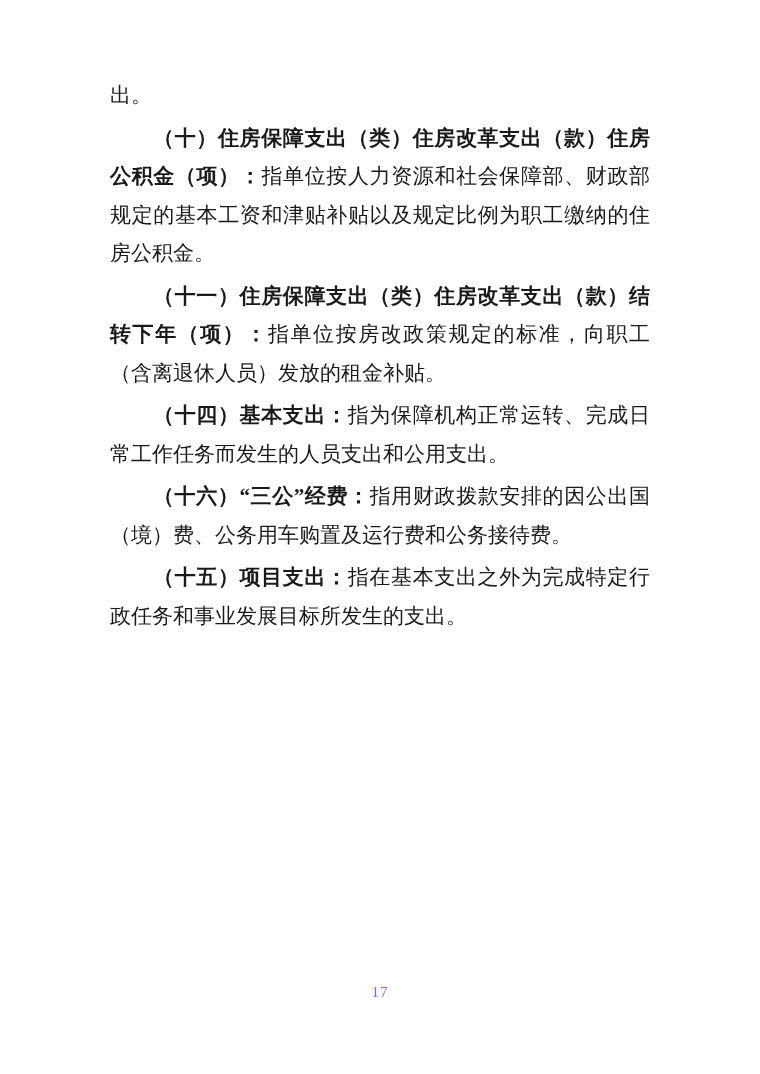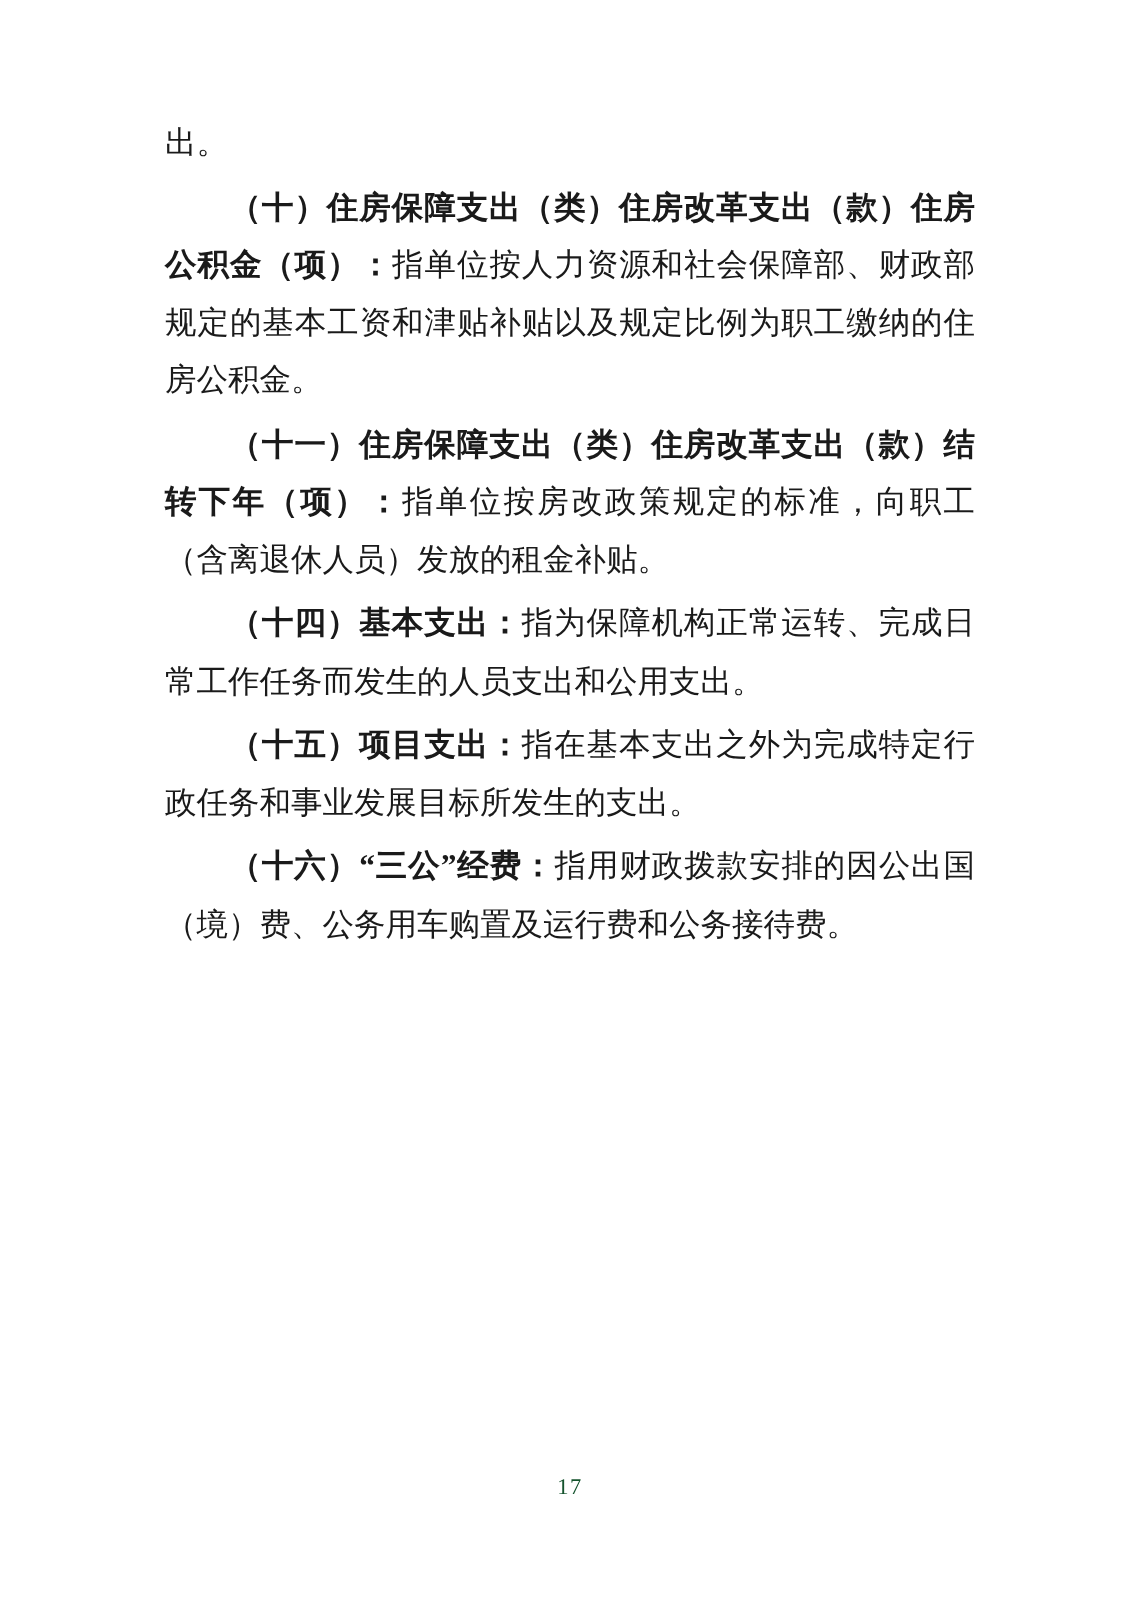--- a/index.html
+++ b/index.html
@@ -39,39 +39,39 @@
     font-weight: bold;
   }
   .page-number {
     position: absolute;
     left: 0;
     top: 984px;
     width: 100%;
     text-align: center;
     font-size: 15px;
     letter-spacing: 1px;
-    color: #14532d;
+    color: #8b5cf6;
   }
 </style>
 </head>
 <body>
 
 <div class="page">
   <div class="content">
 
     <p class="para para-continuation">出。</p>
 
     <p class="para"><span class="lead">（十）住房保障支出（类）住房改革支出（款）住房公积金（项）：</span><span>指单位按人力资源和社会保障部、财政部规定的基本工资和津贴补贴以及规定比例为职工缴纳的住房公积金。</span></p>
 
     <p class="para"><span class="lead">（十一）住房保障支出（类）住房改革支出（款）结转下年（项）：</span><span>指单位按房改政策规定的标准，向职工（含离退休人员）发放的租金补贴。</span></p>
 
 
 
     <p class="para"><span class="lead">（十四）基本支出：</span><span>指为保障机构正常运转、完成日常工作任务而发生的人员支出和公用支出。</span></p>
 
+    <p class="para"><span class="lead">（十六）“三公”经费：</span><span>指用财政拨款安排的因公出国（境）费、公务用车购置及运行费和公务接待费。</span></p>
+
     <p class="para"><span class="lead">（十五）项目支出：</span><span>指在基本支出之外为完成特定行政任务和事业发展目标所发生的支出。</span></p>
-
-    <p class="para"><span class="lead">（十六）“三公”经费：</span><span>指用财政拨款安排的因公出国（境）费、公务用车购置及运行费和公务接待费。</span></p>
 
   </div>
 
   <div class="page-number">17</div>
 </div>
 
 </body></html>

